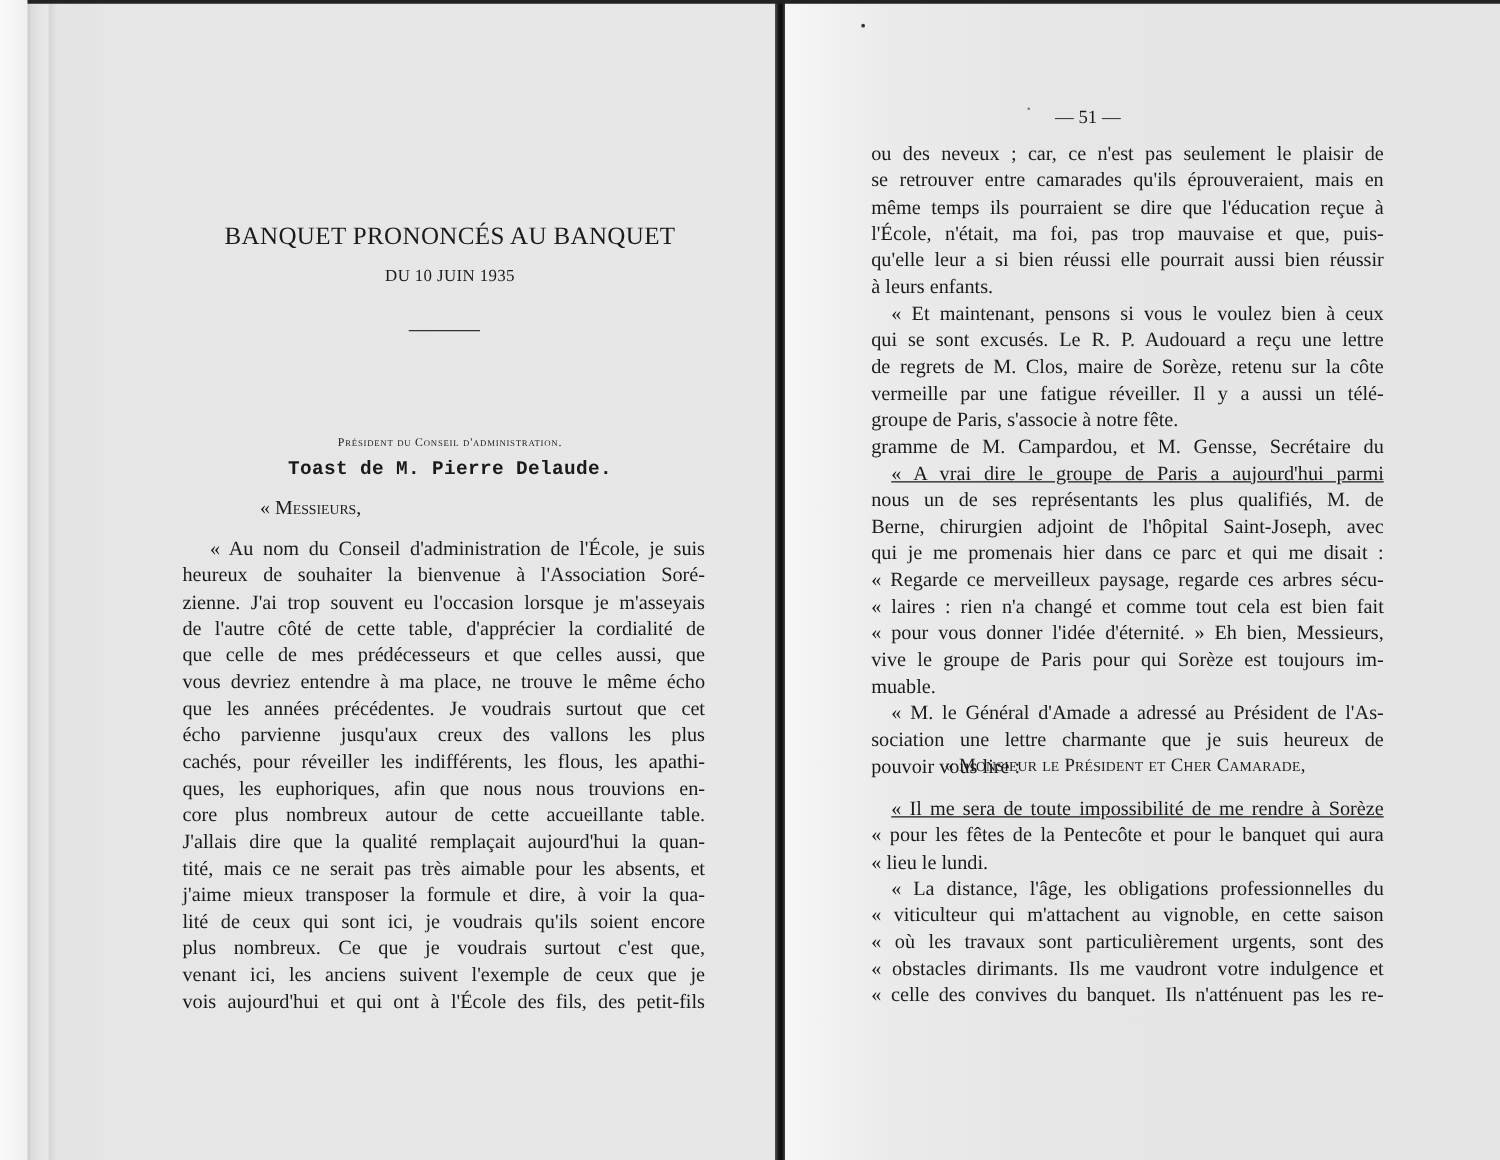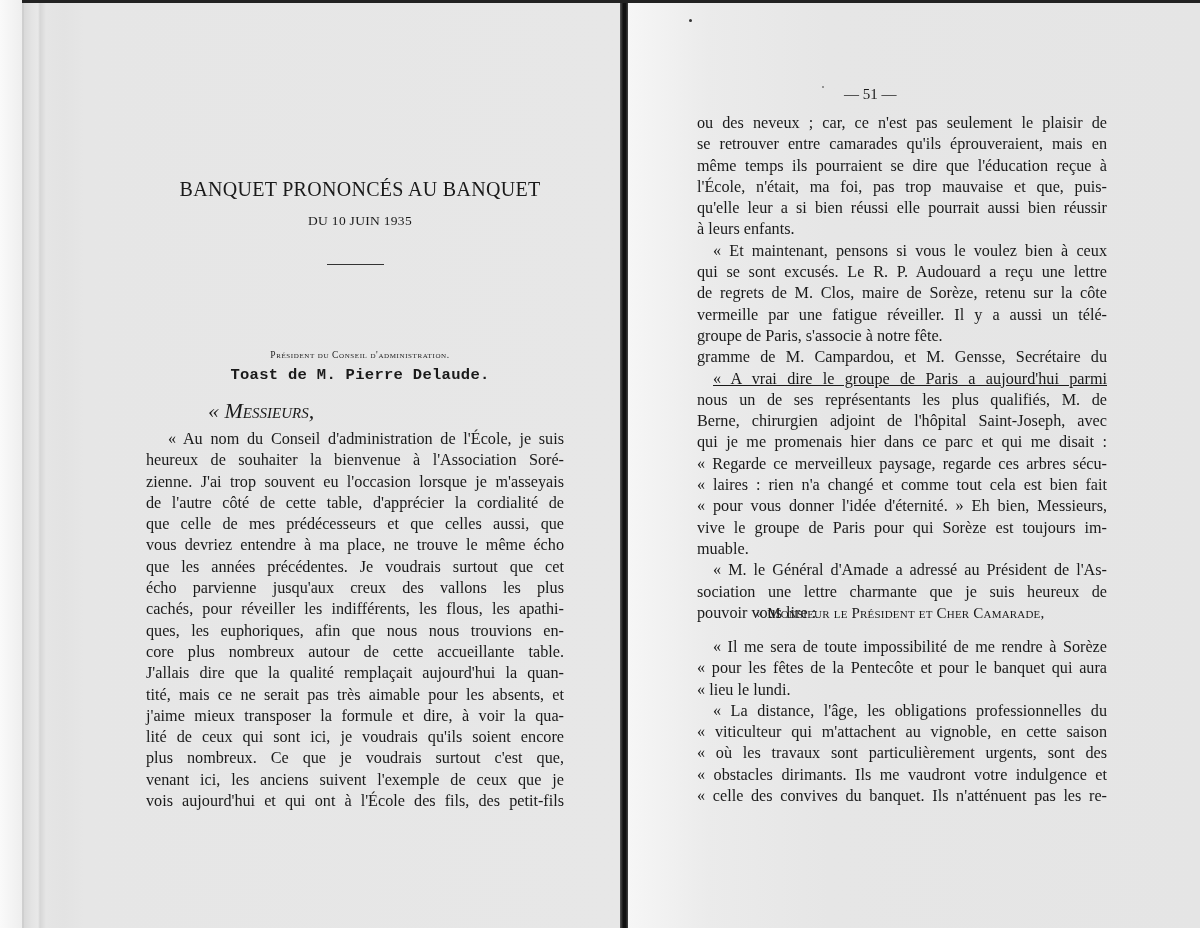--- a/index.html
+++ b/index.html
@@ -63,21 +63,21 @@
   .toast-head {
     position: absolute; left: 140px; width: 440px; top: 322px; text-align: center;
     font-family: Liberation Mono, monospace;
     font-weight: bold; font-size: 15.5px; letter-spacing: 0.3px; margin-top: 44px;
   }
   .toast-sub {
     position: absolute; left: 140px; width: 440px; top: 350px; text-align: center;
     font-size: 9.5px; letter-spacing: 0.6px; font-variant: small-caps;
   }
   .salutation {
-    position: absolute; left: 208px; top: 398px; font-size: 22px; font-variant: small-caps; font-style: italic;
+    position: absolute; left: 208px; top: 398px; font-size: 16px; font-variant: small-caps;
   }
   .page-number {
     position: absolute; left: 844px; width: 120px; top: 86px; text-align: left; font-size: 15px;
   }
   .letter-salutation {
     position: absolute; left: 680px; width: 440px; top: 605px; text-align: center;
     font-size: 15px; font-variant: small-caps; letter-spacing: 0.2px;
   }
   .speck { position: absolute; width: 3px; height: 3px; border-radius: 50%; background: #333; }
 </style>
@@ -151,21 +151,21 @@
   <span class="ln last">muable.</span>
 
   <span class="ln" style="padding-left:16px;">« M. le Général d'Amade a adressé au Président de l'As-</span>
   <span class="ln">sociation une lettre charmante que je suis heureux de</span>
   <span class="ln last">pouvoir vous lire :</span>
 </div>
 
 <div class="letter-salutation">« Monsieur le Président et Cher Camarade,</div>
 
 <div class="text-block" style="left:697px; top:637px; width:410px;">
-  <span class="ln" style="padding-left:16px;">« Il me sera de toute impossibilité de me rendre à Sorèze</span>
+  <span class="ln" style="padding-left:16px;text-decoration:underline;">« Il me sera de toute impossibilité de me rendre à Sorèze</span>
   <span class="ln">« pour les fêtes de la Pentecôte et pour le banquet qui aura</span>
   <span class="ln last">« lieu le lundi.</span>
   <span class="ln" style="padding-left:16px;">« La distance, l'âge, les obligations professionnelles du</span>
   <span class="ln">« viticulteur qui m'attachent au vignoble, en cette saison</span>
   <span class="ln">« où les travaux sont particulièrement urgents, sont des</span>
   <span class="ln">« obstacles dirimants. Ils me vaudront votre indulgence et</span>
   <span class="ln">« celle des convives du banquet. Ils n'atténuent pas les re-</span>
 </div>
 
 <div class="top-edge"></div>

